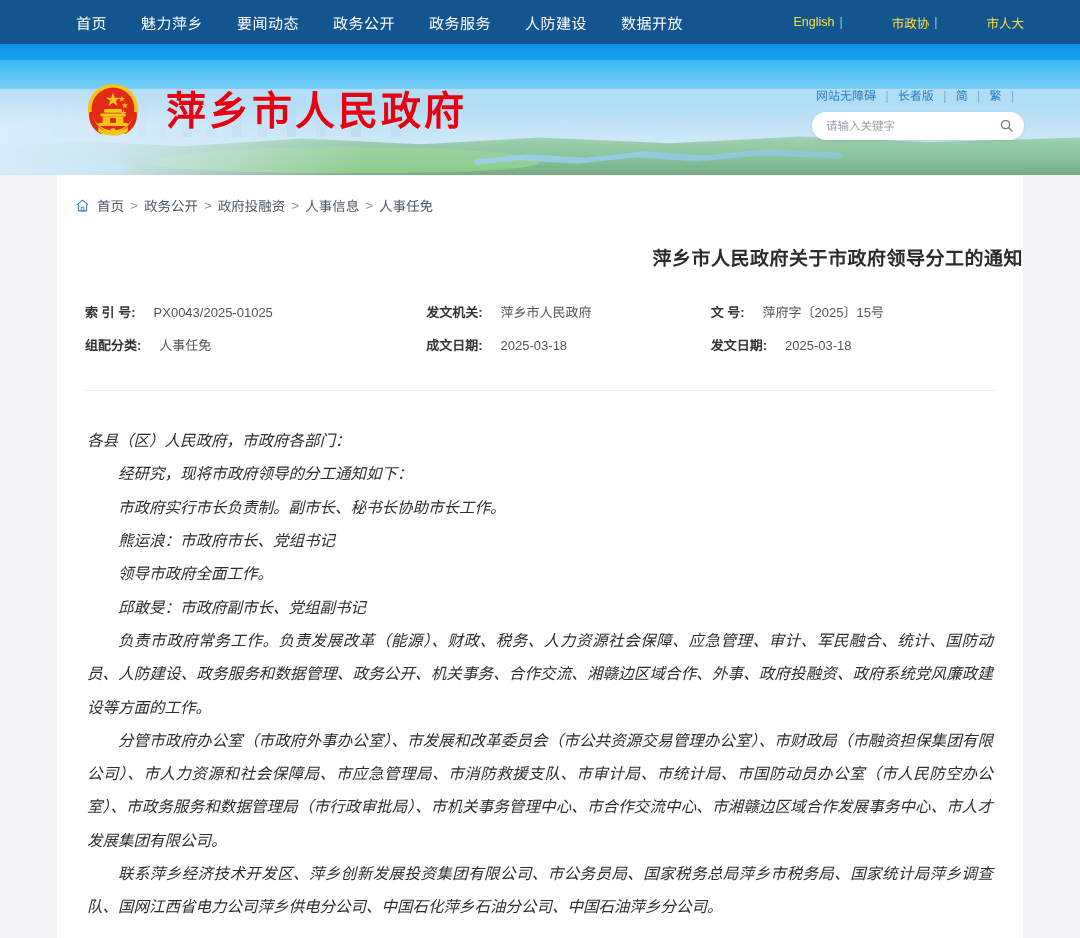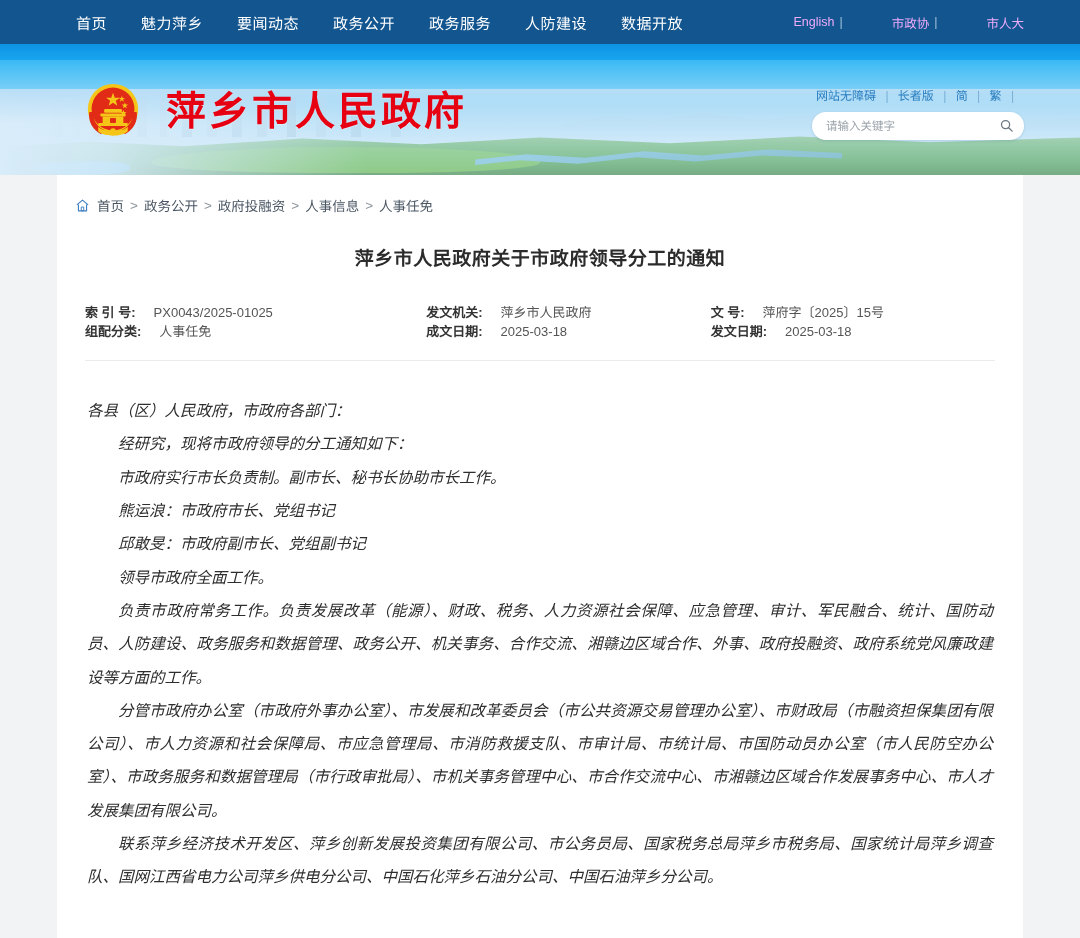--- a/index.html
+++ b/index.html
@@ -49,21 +49,21 @@
   }
   .nav-right {
     margin-left: auto;
     display: flex;
     align-items: center;
     font-size: 12.5px;
     color: #e8eef4;
     white-space: nowrap;
   }
   .nav-right a {
-    color: #f0abfc;
+    color: #fde047;
     text-decoration: none;
     cursor: pointer;
     padding-left: 44px;
   }
   .nav-right .sep { padding: 0 5px; color: #9fc0da; }
 
   
   .banner {
     height: 131px;
     position: relative;
@@ -247,39 +247,40 @@
     align-items: center;
     padding: 20px 0 0 18px;
     font-size: 13.5px;
     color: #4a5663;
   }
   .home-icon { width: 15px; height: 15px; margin-right: 7px; flex: 0 0 auto; }
   .breadcrumb a { color: #4a5663; text-decoration: none; cursor: pointer; }
   .breadcrumb .crumb-sep { padding: 0 6px; color: #8c949c; }
 
   .doc-title {
-    text-align: center;
+    text-align: right;
     font-size: 19px;
     font-weight: bold;
     color: #2b2b2b;
     margin-top: 28px;
     letter-spacing: .5px;
   }
 
   
   .meta {
     margin: 32px 28px 0 28px;
     border-bottom: 1px solid #ebebeb;
     padding-bottom: 20px;
   }
   .meta-row {
     display: flex;
     align-items: center;
-  }
-  .meta-row:last-child { margin-bottom: 0; }
+    margin-bottom: 14px;
+  }
+  .meta-row:last-child { margin-bottom: 16px; }
   .meta-cell {
     display: flex;
     align-items: baseline;
     font-size: 13px;
   }
   .meta-cell.c1 { width: 360px; }
   .meta-cell.c2 { width: 300px; }
   .meta-cell.c3 { width: 300px; }
   .meta-label {
     font-weight: bold;
@@ -453,21 +454,21 @@
           <span class="meta-value">2025-03-18</span>
         </div>
       </div>
     </div>
 
     <div class="doc-body">
       <p>各县（区）人民政府，市政府各部门：</p>
       <p class="indent">经研究，现将市政府领导的分工通知如下：</p>
       <p class="indent">市政府实行市长负责制。副市长、秘书长协助市长工作。</p>
       <p class="indent">熊运浪：市政府市长、党组书记</p>
+      <p class="indent">领导市政府全面工作。</p>
       <p class="indent">邱敢旻：市政府副市长、党组副书记</p>
-      <p class="indent">领导市政府全面工作。</p>
       <p class="indent">负责市政府常务工作。负责发展改革（能源）、财政、税务、人力资源社会保障、应急管理、审计、军民融合、统计、国防动员、人防建设、政务服务和数据管理、政务公开、机关事务、合作交流、湘赣边区域合作、外事、政府投融资、政府系统党风廉政建设等方面的工作。</p>
       <p class="indent">分管市政府办公室（市政府外事办公室）、市发展和改革委员会（市公共资源交易管理办公室）、市财政局（市融资担保集团有限公司）、市人力资源和社会保障局、市应急管理局、市消防救援支队、市审计局、市统计局、市国防动员办公室（市人民防空办公室）、市政务服务和数据管理局（市行政审批局）、市机关事务管理中心、市合作交流中心、市湘赣边区域合作发展事务中心、市人才发展集团有限公司。</p>
       <p class="indent">联系萍乡经济技术开发区、萍乡创新发展投资集团有限公司、市公务员局、国家税务总局萍乡市税务局、国家统计局萍乡调查队、国网江西省电力公司萍乡供电分公司、中国石化萍乡石油分公司、中国石油萍乡分公司。</p>
     </div>
 
   </div>
 </div>
 
 </body></html>

